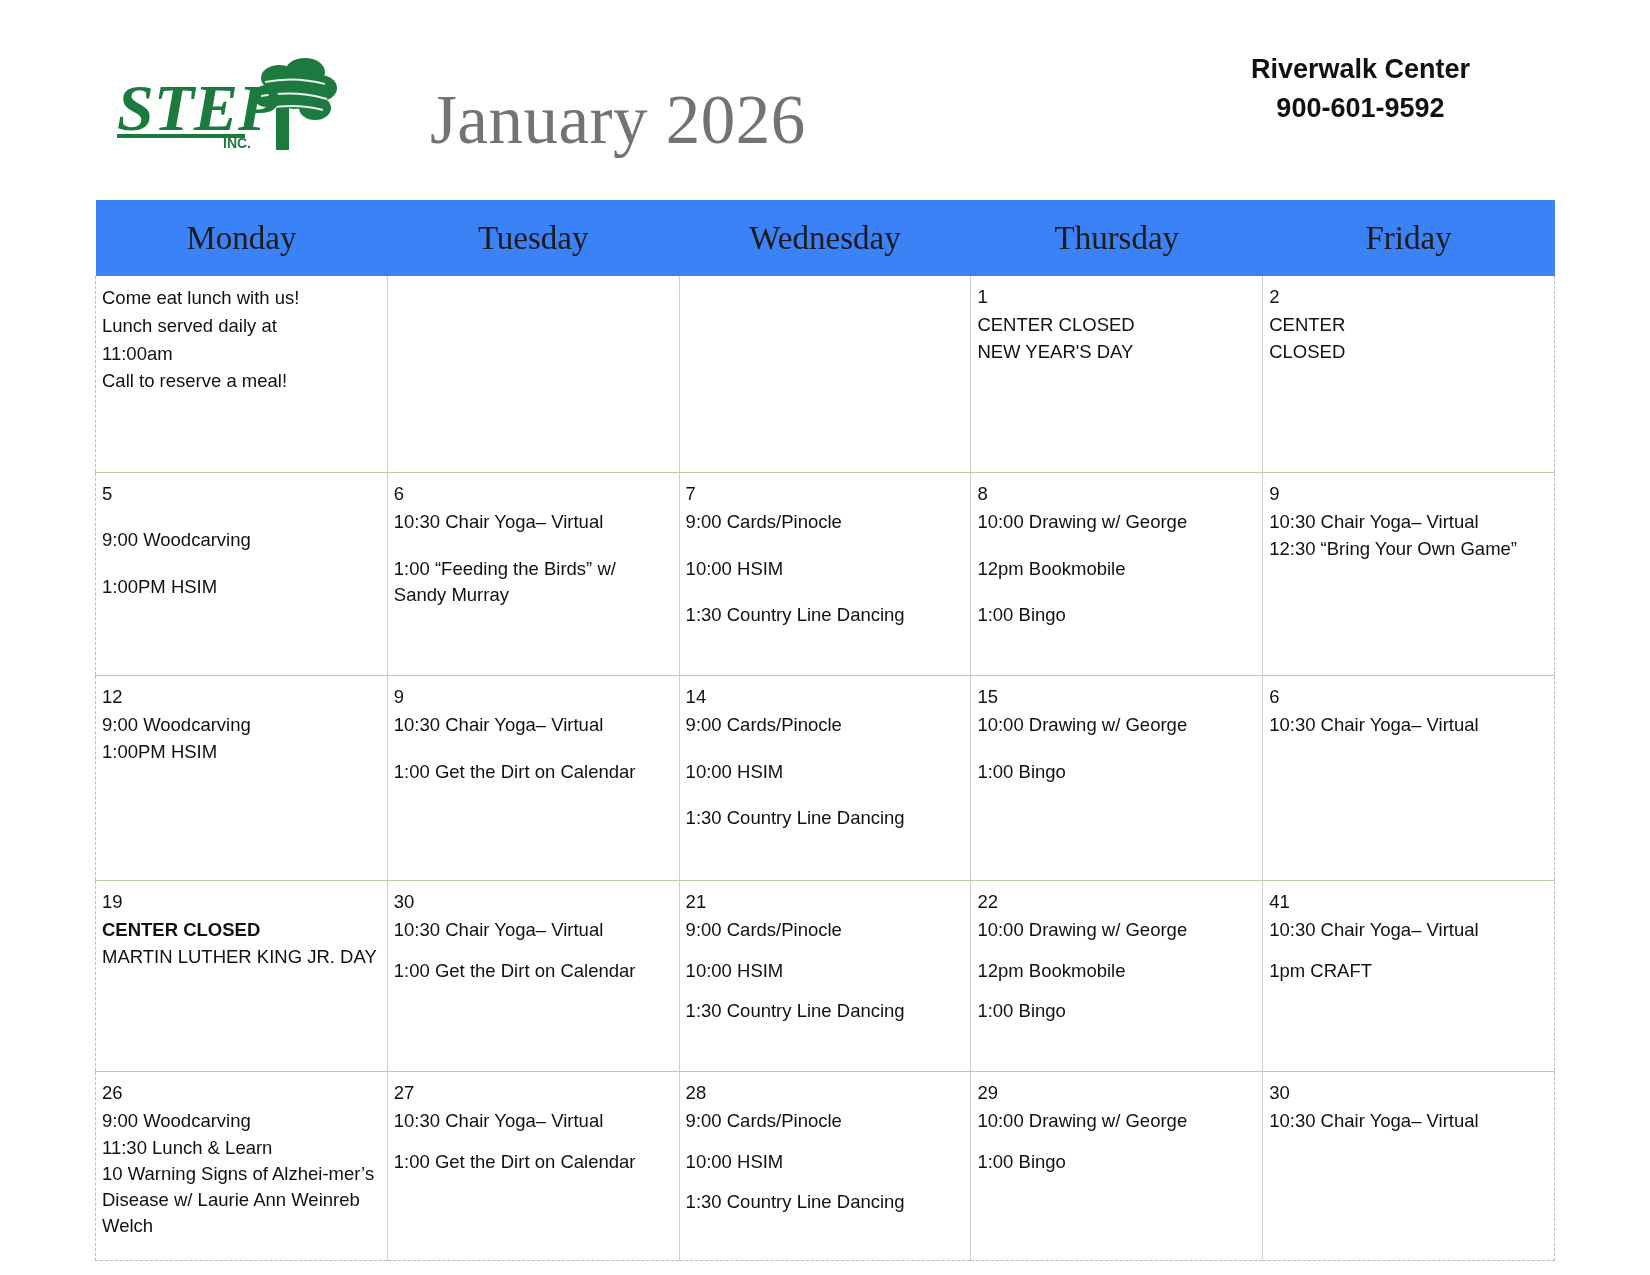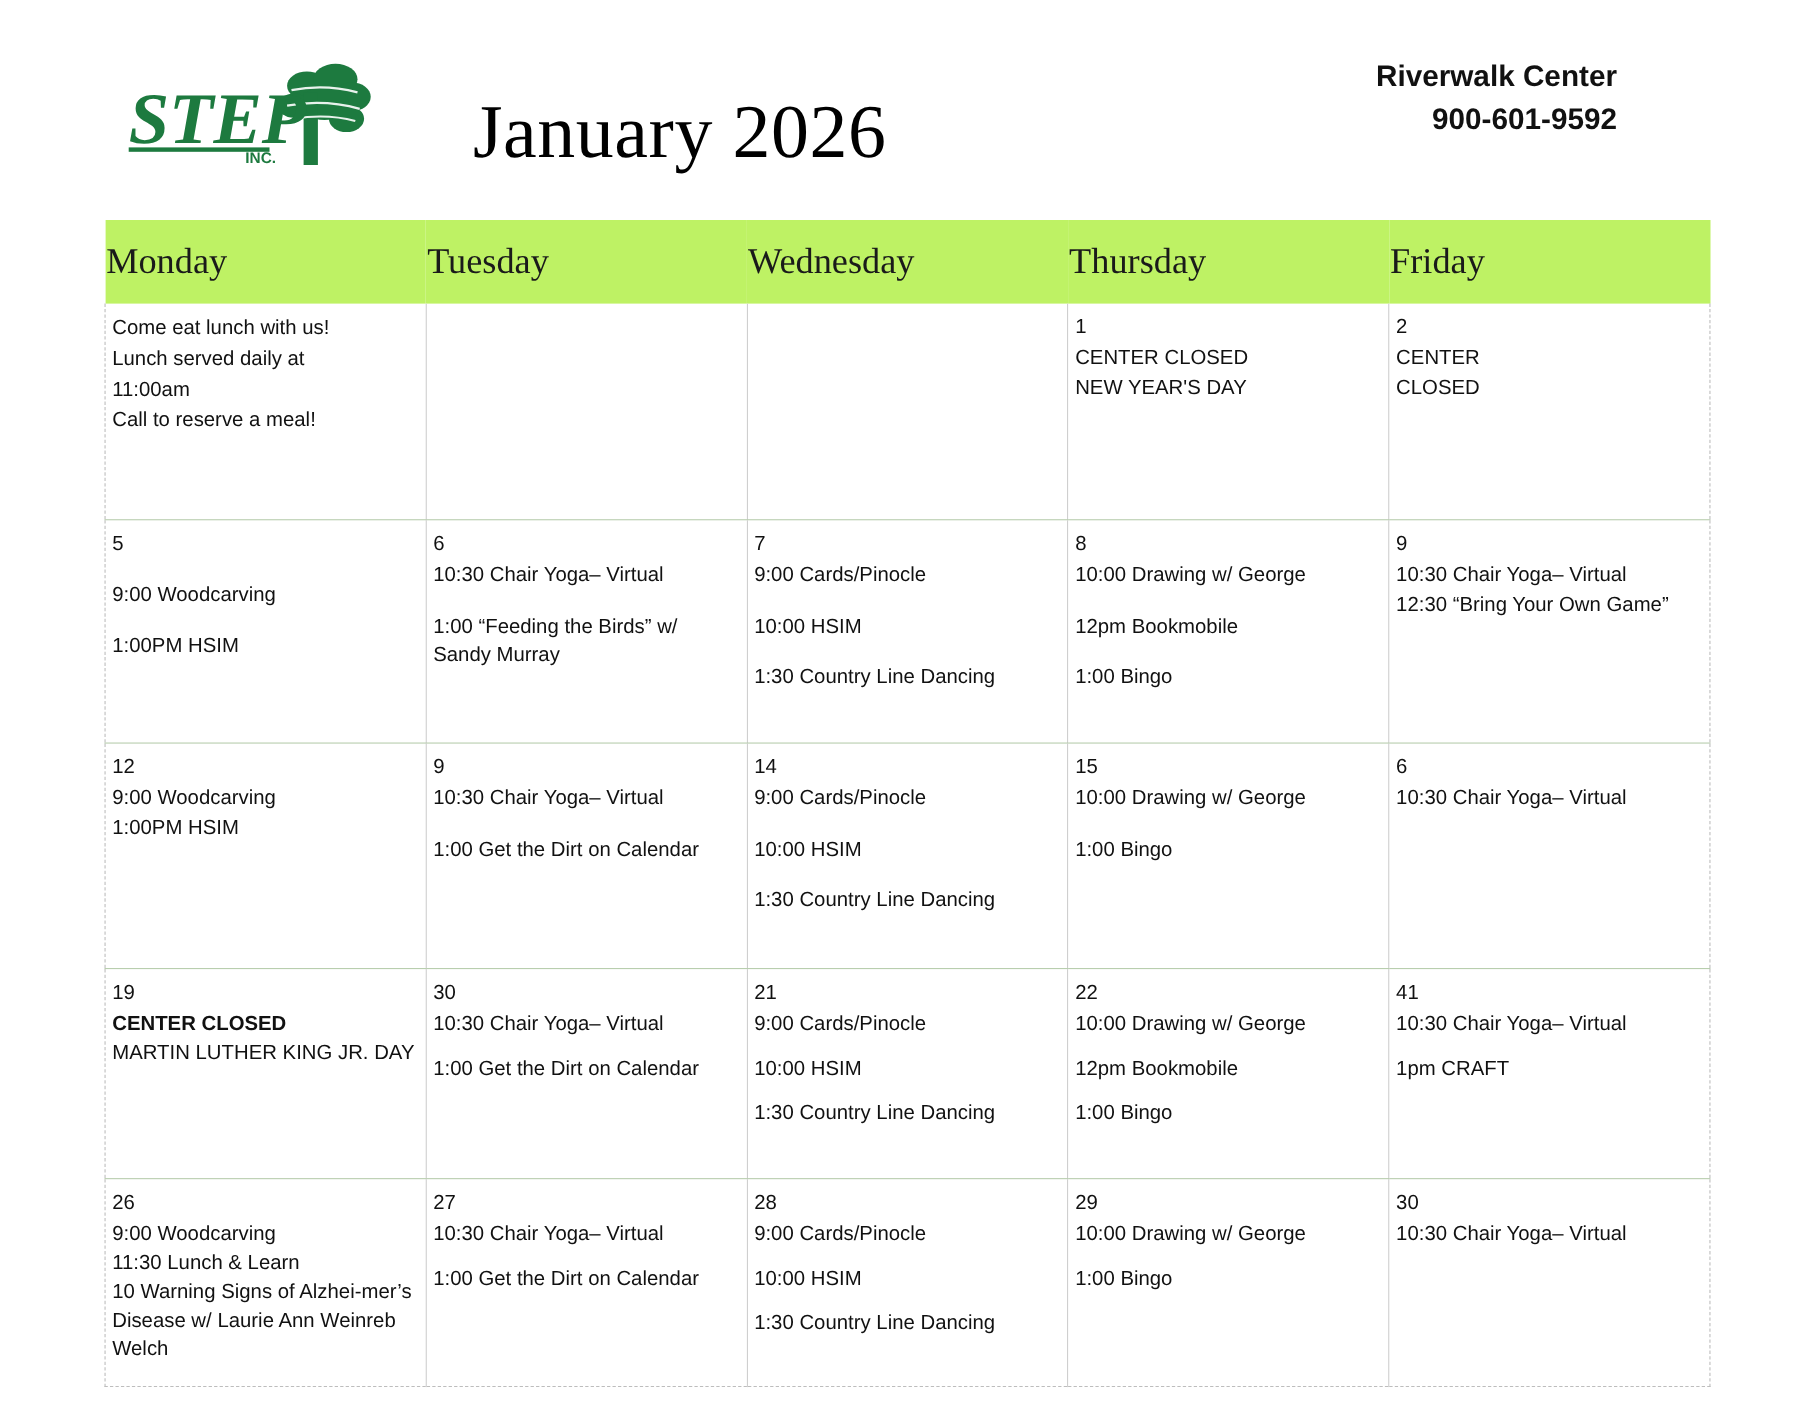--- a/index.html
+++ b/index.html
@@ -37,55 +37,55 @@
     height: 115px;
   }
   .logo svg { display: block; }
 
   .month-title {
     position: absolute;
     left: 430px;
     top: 86px;
     font-family: "Liberation Serif", serif;
     font-size: 69px;
-    color: #000000;
+    color: #737373;
     letter-spacing: 0.5px;
     line-height: 1;
     font-weight: 400;
   }
 
   .center-info {
     position: absolute;
     right: 180px;
     top: 50px;
-    text-align: right;
+    text-align: center;
     font-weight: bold;
     font-size: 27px;
     line-height: 1.46;
     color: #111;
   }
 
   
   .calendar {
     position: absolute;
     left: 95px;
     top: 200px;
     width: 1460px;
     border-collapse: collapse;
     table-layout: fixed;
   }
   .calendar th {
-    background: #bef264;
+    background: #3b82f6;
     font-family: "Liberation Serif", serif;
     font-weight: 400;
     font-size: 33px;
     color: #1a1a1a;
     height: 74px;
     vertical-align: middle;
-    text-align: left;
+    text-align: center;
     border: none;
   }
   .calendar td {
     vertical-align: top;
     text-align: left;
     border-right: 1px solid #cfcfcf;
     border-bottom: 1px dashed #bdbdbd;
     padding: 8px 6px 10px 6px;
     font-size: 18.5px;
     line-height: 1.42;

